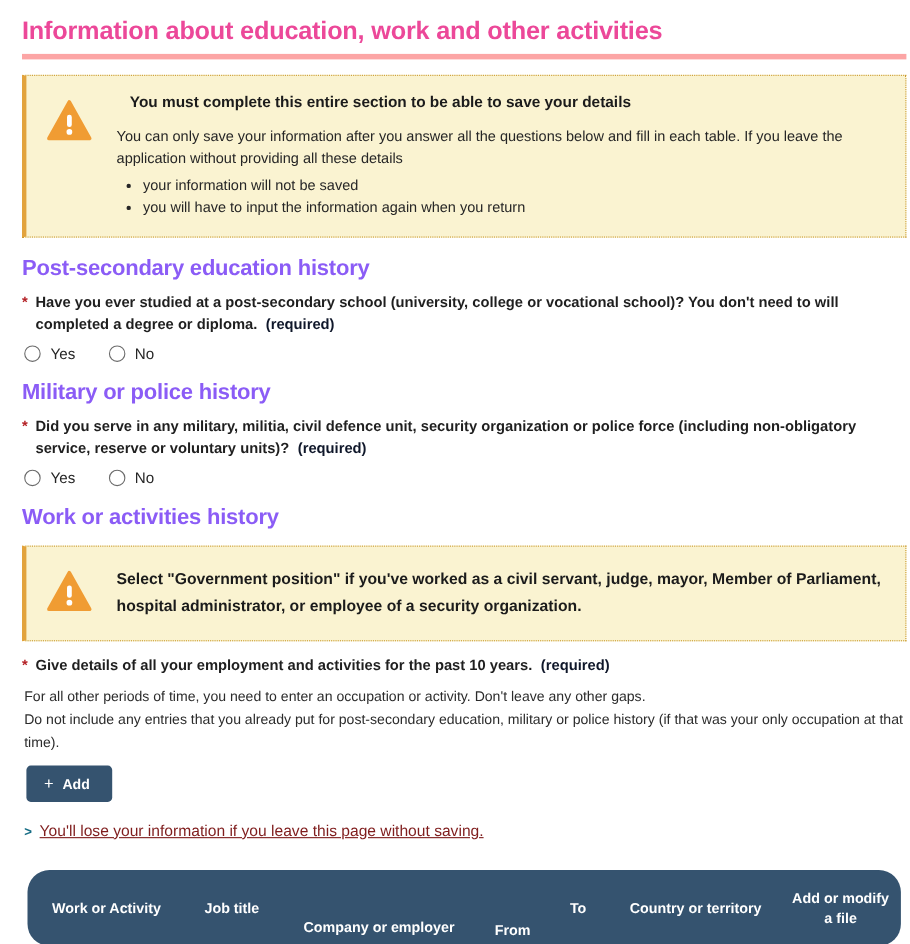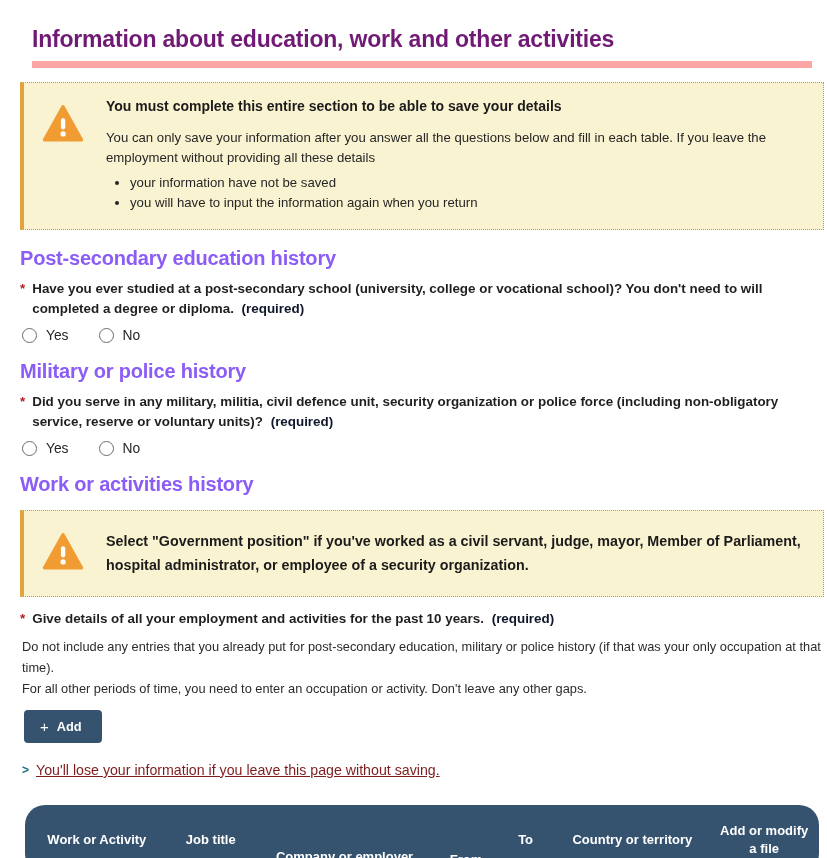--- a/index.html
+++ b/index.html
@@ -11,24 +11,24 @@
     font-family: "Liberation Sans", sans-serif;
     color: #262626;
     overflow-x: hidden;
   }
   .page { padding: 10px 3px 10px 20px; }
 
   
   h1.page-title {
     font-size: 23px;
     font-weight: bold;
-    color: #701a75;
-    margin: 12px;
+    color: #ec4899;
+    margin: 0;
     padding: 4px 0 8px 0;
-    border-bottom: 7px solid #fca5a5;
+    border-bottom: 5px solid #fca5a5;
     letter-spacing: -0.2px;
   }
 
   
   .alert {
     display: flex;
     align-items: flex-start;
     background: #faf3d1;
     border: 1px dotted #c9992e;
     border-left: 4px solid #e2a33d;
@@ -37,21 +37,21 @@
   }
   .alert-icon-wrap {
     flex: 0 0 46px;
     padding: 8px 0 0 6px;
   }
   .alert-content { flex: 1; padding-left: 22px; }
   .alert-title {
     font-weight: bold;
     font-size: 14px;
     color: #1b1b1b;
-    margin: 2px 0 14px 0;
+    margin: 2px 0 14px 12px;
   }
   .alert-body {
     font-size: 13.2px;
     line-height: 1.55;
     margin: 0;
   }
   .alert ul {
     margin: 4px 0 2px 0;
     padding-left: 24px;
   }
@@ -210,23 +210,23 @@
   <div class="alert">
     <div class="alert-icon-wrap">
       <svg width="42" height="40" viewBox="0 0 24 23">
         <path d="M12 1.6 L22.6 20.6 L1.4 20.6 Z" fill="#f09c33" stroke="#f09c33" stroke-width="2" stroke-linejoin="round"></path>
         <rect x="10.8" y="8.2" width="2.5" height="6.4" rx="1.2" fill="#ffffff"></rect>
         <circle cx="12.05" cy="17.2" r="1.5" fill="#ffffff"></circle>
       </svg>
     </div>
     <div class="alert-content">
       <div class="alert-title">You must complete this entire section to be able to save your details</div>
-      <p class="alert-body">You can only save your information after you answer all the questions below and fill in each table. If you leave the employment without providing all these details</p>
+      <p class="alert-body">You can only save your information after you answer all the questions below and fill in each table. If you leave the application without providing all these details</p>
       <ul>
-        <li>your information have not be saved</li>
+        <li>your information will not be saved</li>
         <li>you will have to input the information again when you return</li>
       </ul>
     </div>
   </div>
 
   
   <h2 class="section-heading">Post-secondary education history</h2>
   <div class="question">
     <span class="asterisk">*</span>
     <div>
@@ -282,22 +282,22 @@
   </div>
 
   <div class="question" style="margin-top:12px;">
     <span class="asterisk">*</span>
     <div>
       <span>Give details of all your employment and activities for the past 10 years.</span>
       <span class="required">(required)</span>
     </div>
   </div>
   <div class="help-text">
+    <div>For all other periods of time, you need to enter an occupation or activity. Don't leave any other gaps.</div>
     <div>Do not include any entries that you already put for post-secondary education, military or police history (if that was your only occupation at that time).</div>
-    <div>For all other periods of time, you need to enter an occupation or activity. Don't leave any other gaps.</div>
   </div>
 
   <button class="add-button">
     <span class="plus">+</span>
     <span>Add</span>
   </button>
 
   <div class="link-row">
     <span class="link-chevron">&gt;</span>
     <a class="leave-link" href="#">You'll lose your information if you leave this page without saving.</a>

